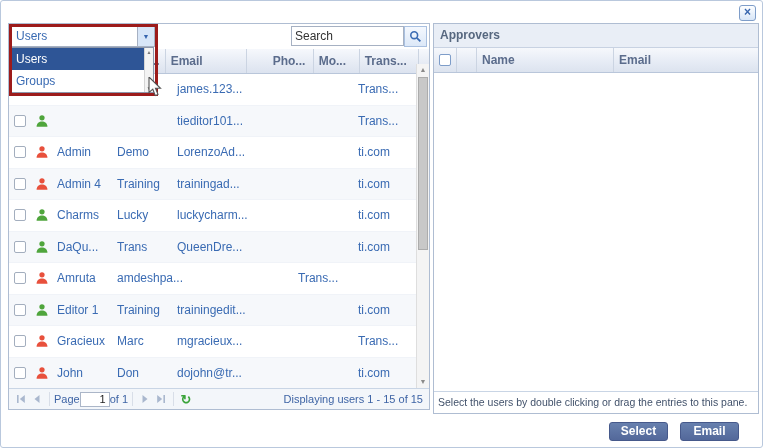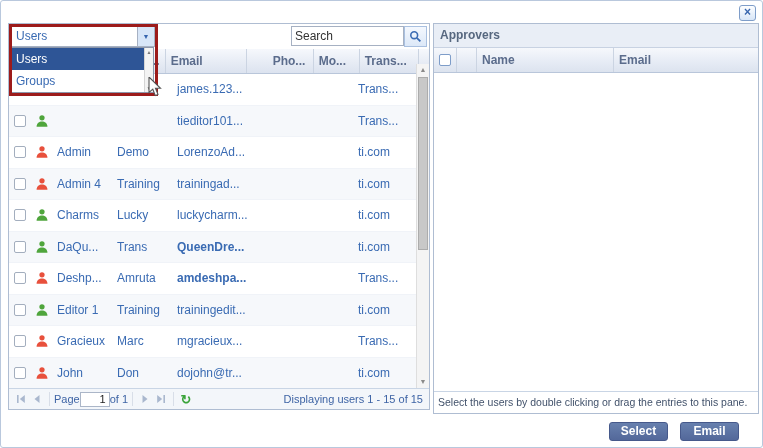--- a/index.html
+++ b/index.html
@@ -297,21 +297,21 @@
                 <path d="M1.8 14.6c0-4.3 3.1-6.1 6.2-6.1s6.2 1.8 6.2 6.1z"></path>
               </svg>
             </span>
           </div>
           <div class="cell" style="width: 60px;">
             <span>DaQu...</span>
           </div>
           <div class="cell" style="width: 60px;">
             <span>Trans</span>
           </div>
-          <div class="cell" style="width: 85px; font-weight: bold;">
+          <div class="cell" style="width: 85px;">
             <span>QueenDre...</span>
           </div>
           <div class="cell" style="width: 48px;">
             <span></span>
           </div>
           <div class="cell" style="width: 48px;">
             <span></span>
           </div>
           <div class="cell" style="width: 62px;">
             <span>ti.com</span>
@@ -323,26 +323,23 @@
           </div>
           <div class="cell icn" style="width: 21px;">
             <span class="usericon" style="color: rgb(232, 80, 60);">
               <svg width="14" height="14" viewBox="0 0 16 16" fill="currentColor">
                 <circle cx="8" cy="4.3" r="3"></circle>
                 <path d="M1.8 14.6c0-4.3 3.1-6.1 6.2-6.1s6.2 1.8 6.2 6.1z"></path>
               </svg>
             </span>
           </div>
           <div class="cell" style="width: 60px;">
-            <span>Deshp...</span>
-          </div>
-          <div class="cell" style="width: 60px;">
             <span>Amruta</span>
           </div>
-          <div class="cell" style="width: 85px; font-weight: bold;">
+          <div class="cell" style="width: 85px;">
             <span>amdeshpa...</span>
           </div>
           <div class="cell" style="width: 48px;">
             <span></span>
           </div>
           <div class="cell" style="width: 48px;">
             <span></span>
           </div>
           <div class="cell" style="width: 62px;">
             <span>Trans...</span>

